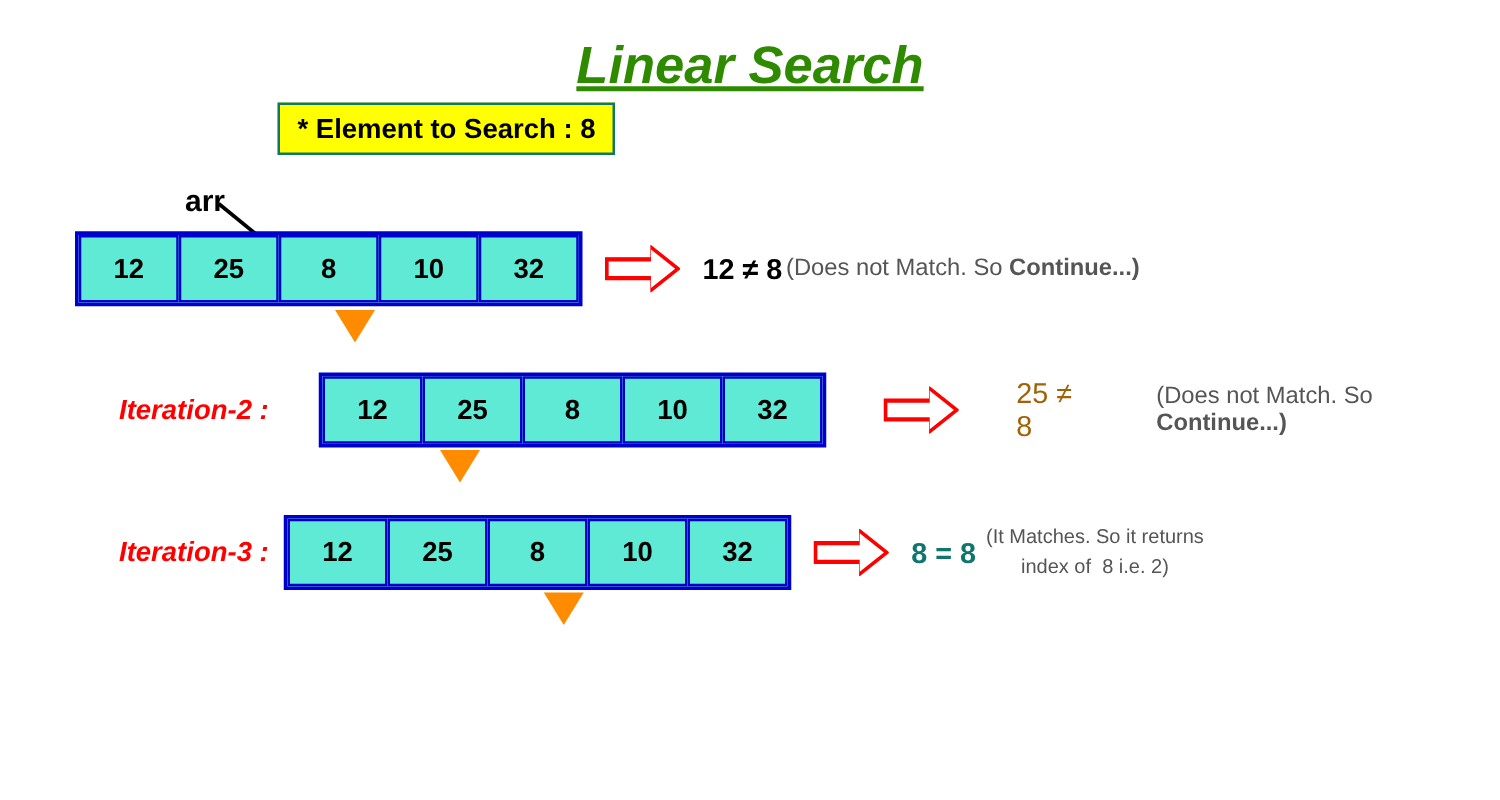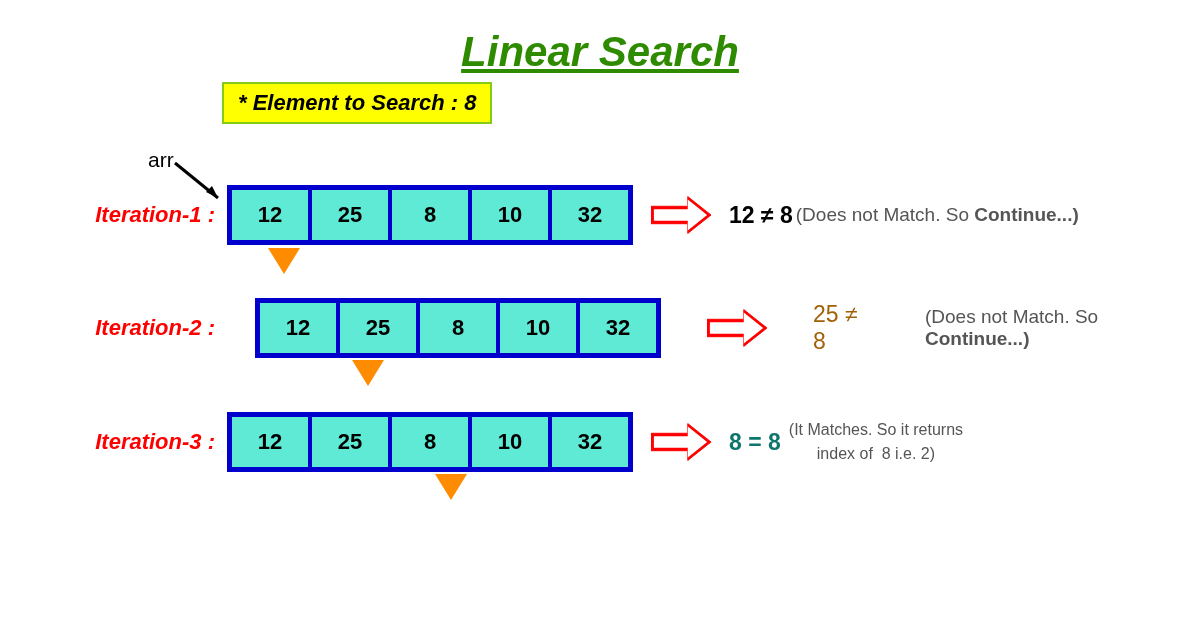--- a/index.html
+++ b/index.html
@@ -20,35 +20,34 @@
       font-style: italic;
       padding-top: 28px;
       text-decoration: underline;
       text-decoration-color: #2e8b00;
     }
 
     .element-to-search {
       position: absolute;
       top: 82px;
       left: 222px;
-      border: 2px solid #84cc16;
+      border: 2px solid #0f766e;
       background: #ffff00;
       padding: 6px 14px;
       font-size: 22px;
-      font-style: italic;
       font-weight: bold;
       color: #000;
     }
 
     .arr-label {
       position: absolute;
       top: 148px;
       left: 148px;
-      font-size: 21px;
-      font-weight: normal;
+      font-size: 24px;
+      font-weight: bold;
       color: #000;
     }
 
     .arr-arrow {
       position: absolute;
       top: 158px;
       left: 170px;
     }
 
     .array-cells {
@@ -125,21 +124,20 @@
 <div class="arr-label">arr</div>
 
 <div class="arr-arrow">
   <svg width="60" height="45" viewBox="0 0 60 45">
     <line x1="5" y1="5" x2="48" y2="40" stroke="black" stroke-width="3"></line>
     <polygon points="48,40 36,34 42,28" fill="black"></polygon>
   </svg>
 </div>
 
 <div class="iteration-row" style="top: 185px;">
-  <div class="iteration-label">Iteration-1 :</div>
   <div class="array-cells">
     <div class="cell">12</div>
     <div class="cell">25</div>
     <div class="cell">8</div>
     <div class="cell">10</div>
     <div class="cell">32</div>
   </div>
 
   <div class="right-arrow">
     <svg width="62" height="38" viewBox="0 0 62 38" class="arrow-svg">

